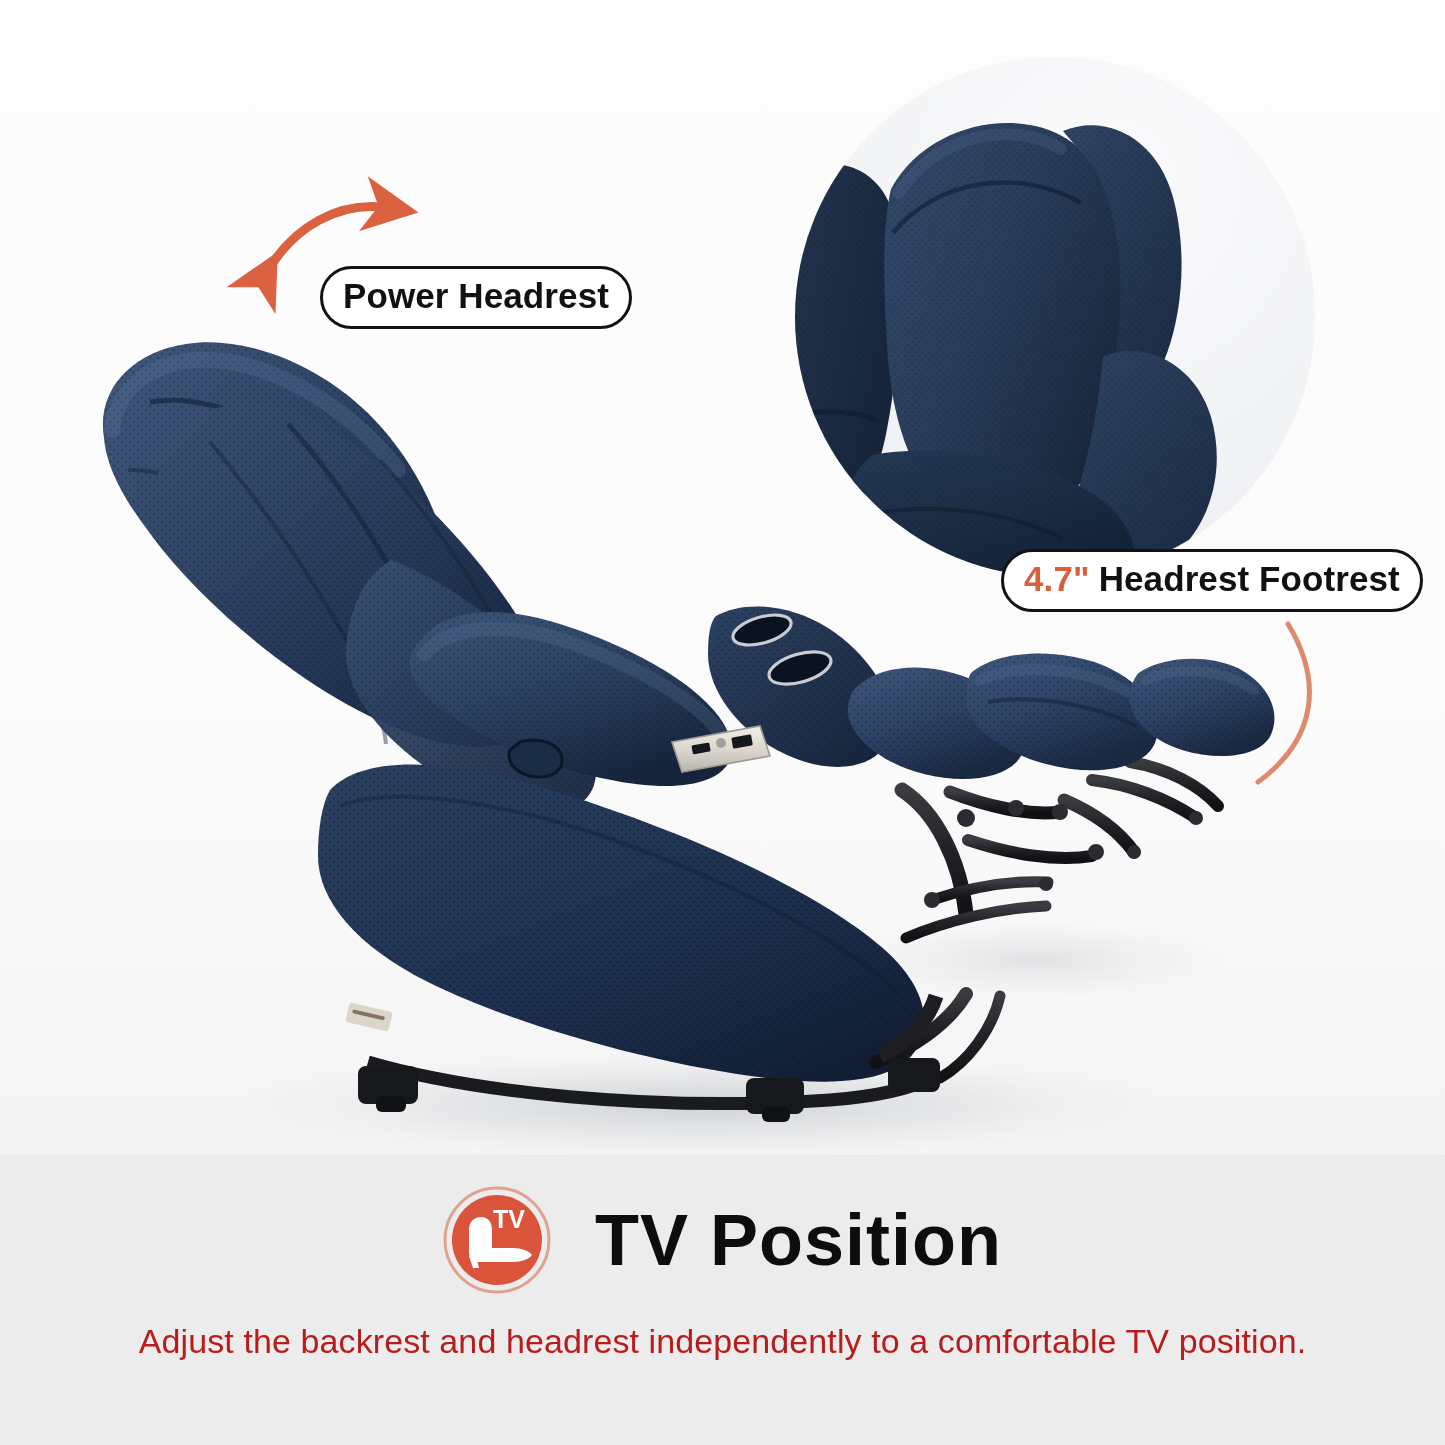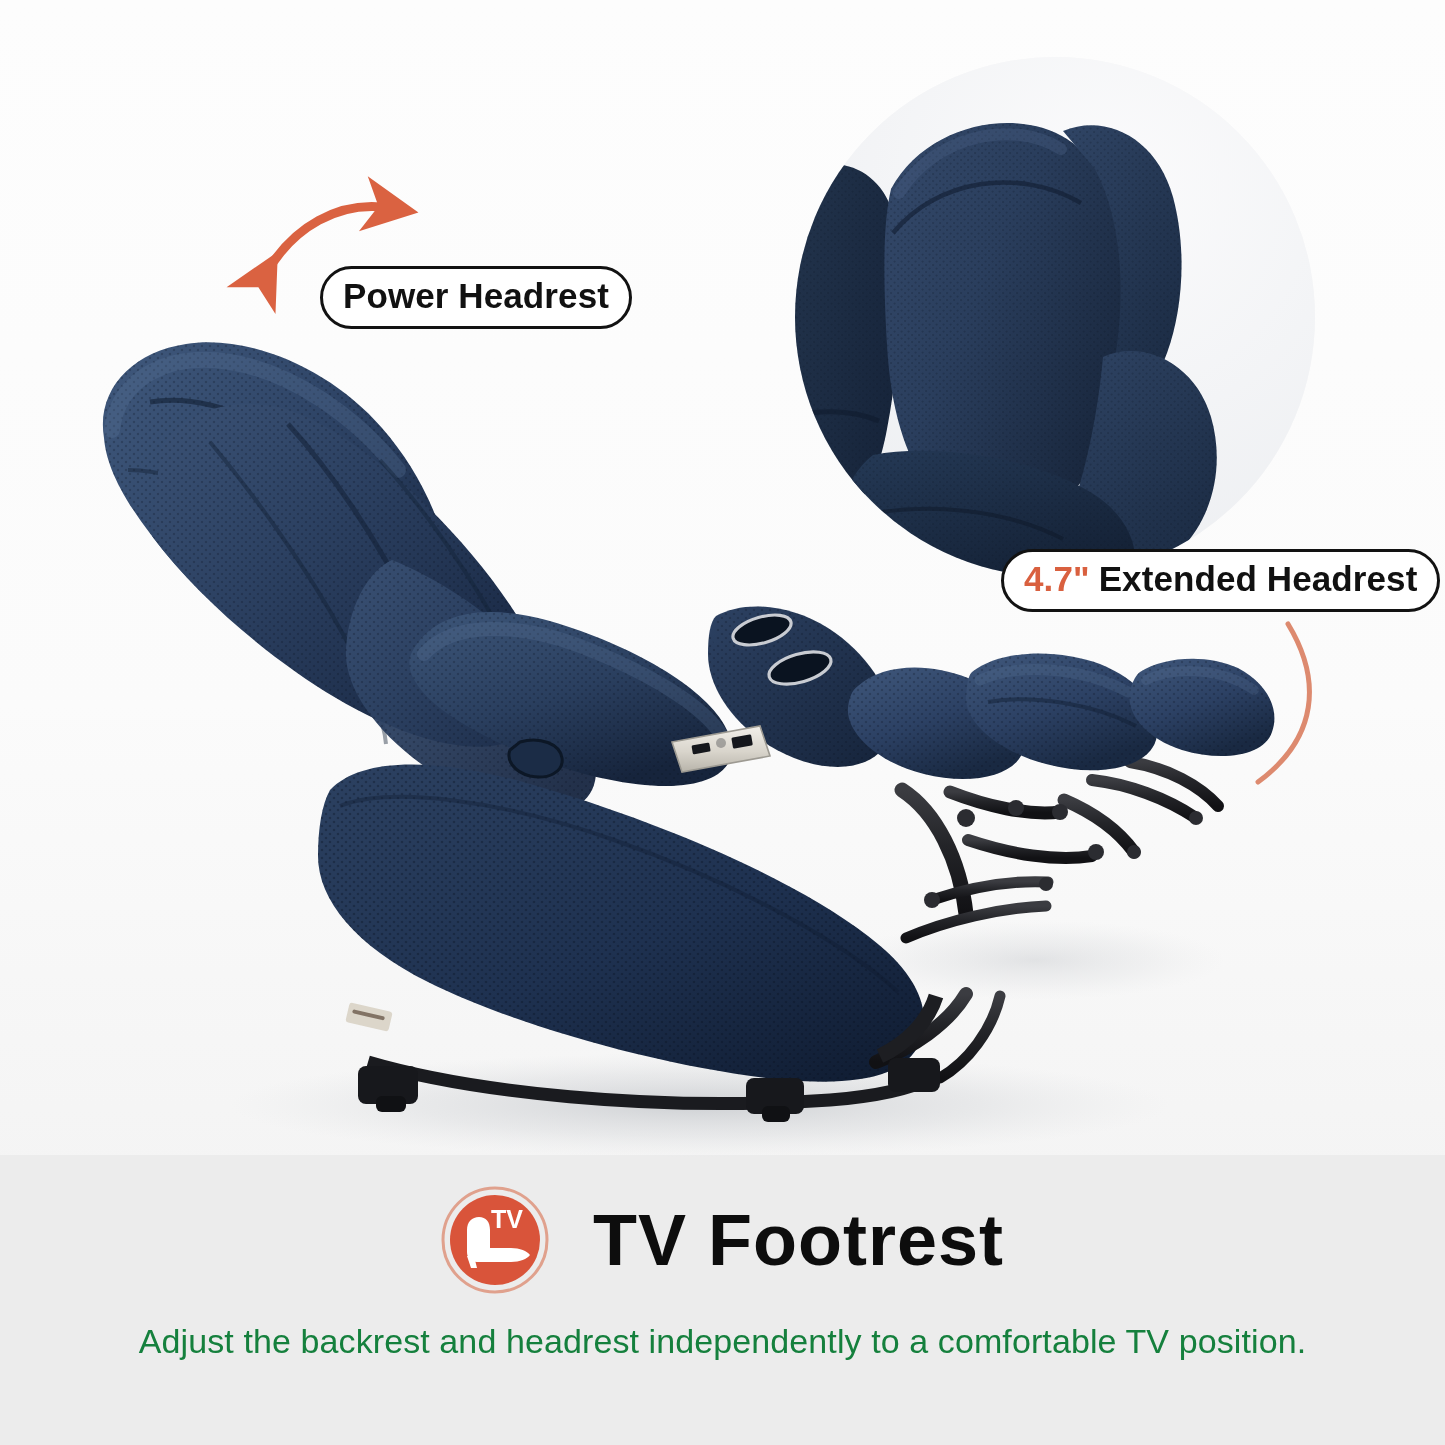--- a/index.html
+++ b/index.html
@@ -65,21 +65,21 @@
     display: flex; align-items: center; justify-content: center;
     gap: 44px; z-index: 45;
   }
   #tv-icon { width: 108px; height: 108px; flex: 0 0 auto; }
   #tv-title {
     font-size: 72px; font-weight: bold; color: #0d0d0d;
     letter-spacing: 1px; line-height: 1;
   }
   #tv-caption {
     position: absolute; left: 0; right: 0; top: 1322px;
-    text-align: center; font-size: 34px; color: #15803d;
+    text-align: center; font-size: 34px; color: #b91c1c;
     letter-spacing: .1px; z-index: 45;
   }
 
   
   .chair-svg { position: absolute; left: 0; top: 0; width: 1445px; height: 1445px; z-index: 10; }
 </style>
 </head>
 <body>
 
 <div id="stage">
@@ -375,32 +375,32 @@
       <path d="M1288 624 C 1322 680, 1318 738, 1258 782" stroke="#dd8a6f" stroke-width="5" fill="none" stroke-linecap="round"></path>
     </g>
   </svg>
 
   <div class="pill" id="pill-headrest">
     <span>Power Headrest</span>
   </div>
 
   <div class="pill" id="pill-footrest">
     <span class="accent">4.7"</span>
-    <span>Extended Headrest</span>
+    <span>Headrest Footrest</span>
   </div>
 
   <div id="tv-row">
     <svg id="tv-icon" viewBox="0 0 108 108">
       <circle cx="54" cy="54" r="52" fill="none" stroke="#e0a18d" stroke-width="3"></circle>
       <circle cx="54" cy="54" r="45" fill="#d9543a"></circle>
 
       <path d="M26 44 C 26 36, 31 31, 38 31 C 45 31, 49 36, 49 44 L 49 62
                L 70 62 C 79 62, 86 65, 89 69 C 86 73, 79 76, 70 76
                L 36 76 C 30 76, 26 72, 26 66 Z" fill="#ffffff"></path>
       <path d="M26 70 L 30 82 L 36 82 L 33 70 Z" fill="#ffffff"></path>
       <text x="66" y="42" font-family="Liberation Sans, sans-serif" font-size="25" font-weight="bold" fill="#ffffff" text-anchor="middle">TV</text>
     </svg>
-    <div id="tv-title">TV  Footrest</div>
+    <div id="tv-title">TV  Position</div>
   </div>
 
   <div id="tv-caption">Adjust the backrest and headrest independently to a comfortable TV position.</div>
 
 </div>
 
 </body></html>

